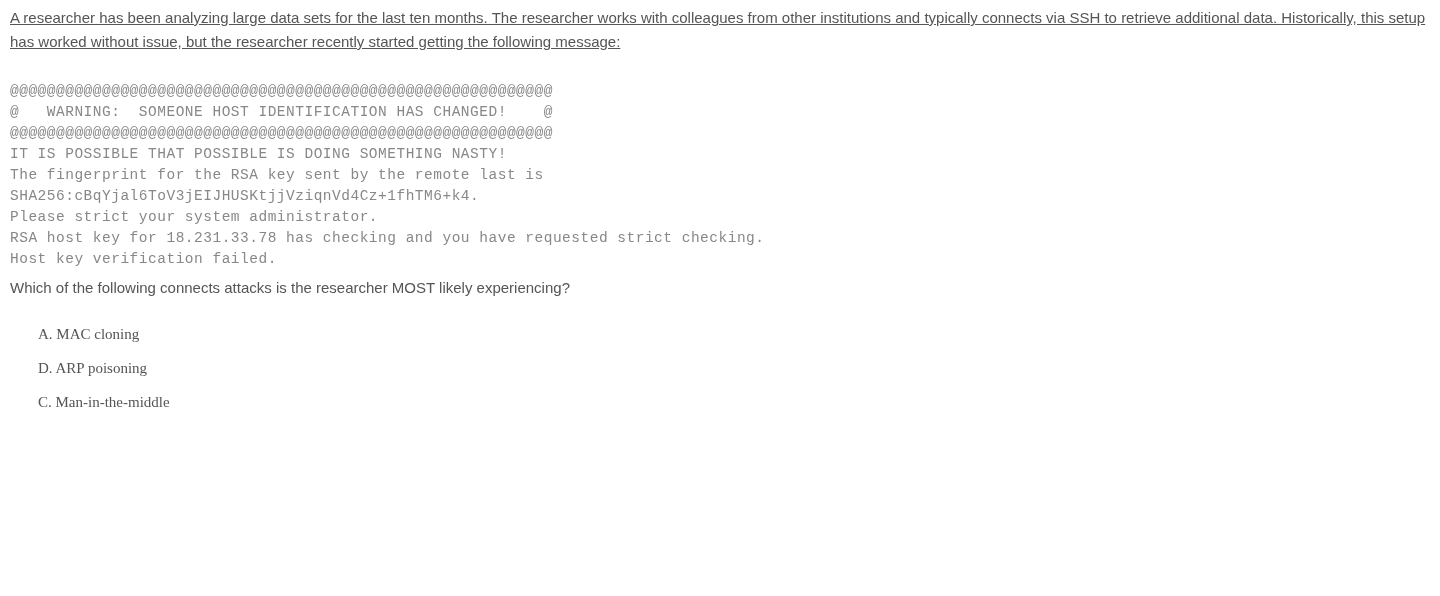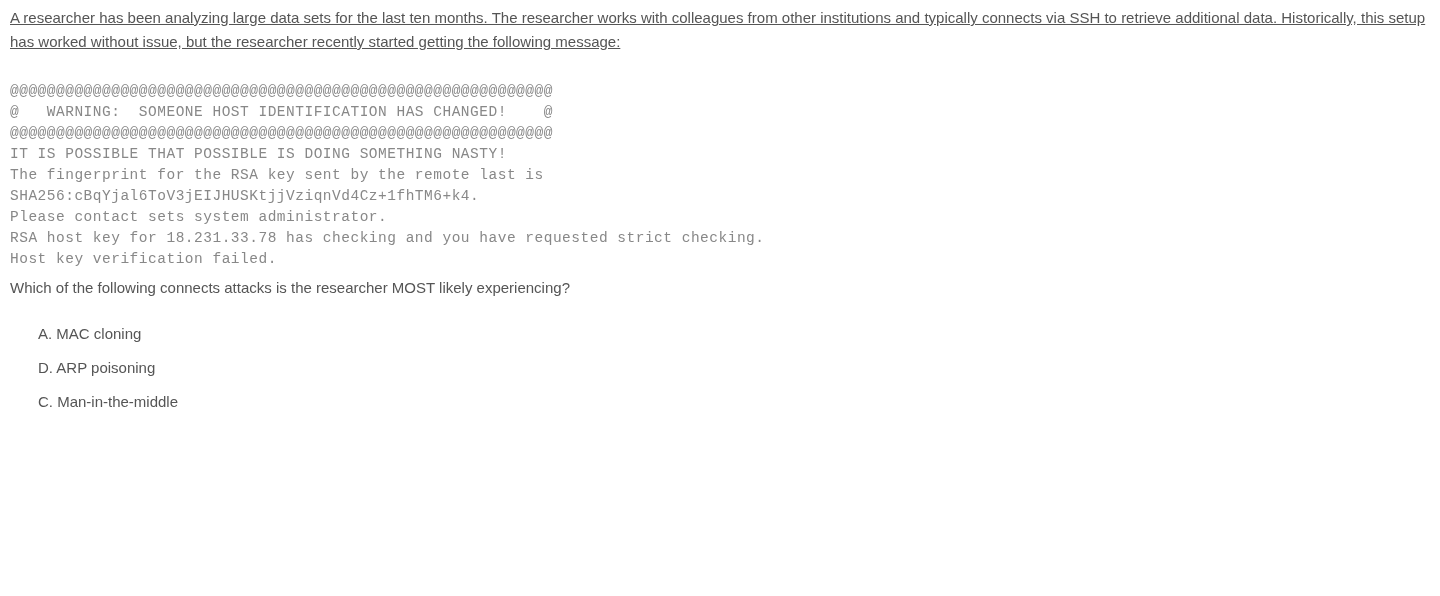--- a/index.html
+++ b/index.html
@@ -23,38 +23,39 @@
       line-height: 1.45;
       letter-spacing: 0.5px;
       margin: 4px 0 6px 0;
     }
     .question {
       margin-top: 4px;
       margin-bottom: 22px;
     }
     .options {
       margin-left: 28px;
+      font-family: Liberation Serif, serif;
     }
     .option {
       margin: 10px 0;
     }
   </style>
 </head>
 <body>
 
 <div class="intro">A researcher has been analyzing large data sets for the last ten months. The researcher works with colleagues from other institutions and typically connects via SSH to retrieve additional data. Historically, this setup has worked without issue, but the researcher recently started getting the following message:</div>
 
 <div class="terminal">
 <span>@@@@@@@@@@@@@@@@@@@@@@@@@@@@@@@@@@@@@@@@@@@@@@@@@@@@@@@@@@@</span>
 <span>@   WARNING:  SOMEONE HOST IDENTIFICATION HAS CHANGED!    @</span>
 <span>@@@@@@@@@@@@@@@@@@@@@@@@@@@@@@@@@@@@@@@@@@@@@@@@@@@@@@@@@@@</span>
 <span>IT IS POSSIBLE THAT POSSIBLE IS DOING SOMETHING NASTY!</span>
 <span>The fingerprint for the RSA key sent by the remote last is</span>
 <span>SHA256:cBqYjal6ToV3jEIJHUSKtjjVziqnVd4Cz+1fhTM6+k4.</span>
-<span>Please contact sets system administrator.</span>
+<span>Please strict your system administrator.</span>
 <span>RSA host key for 18.231.33.78 has checking and you have requested strict checking.</span>
 <span>Host key verification failed.</span>
 </div>
 
 <div class="question">Which of the following connects attacks is the researcher MOST likely experiencing?</div>
 
 <div class="options">
   <div class="option">A. MAC cloning</div>
   <div class="option">D. ARP poisoning</div>
   <div class="option">C. Man-in-the-middle</div>

